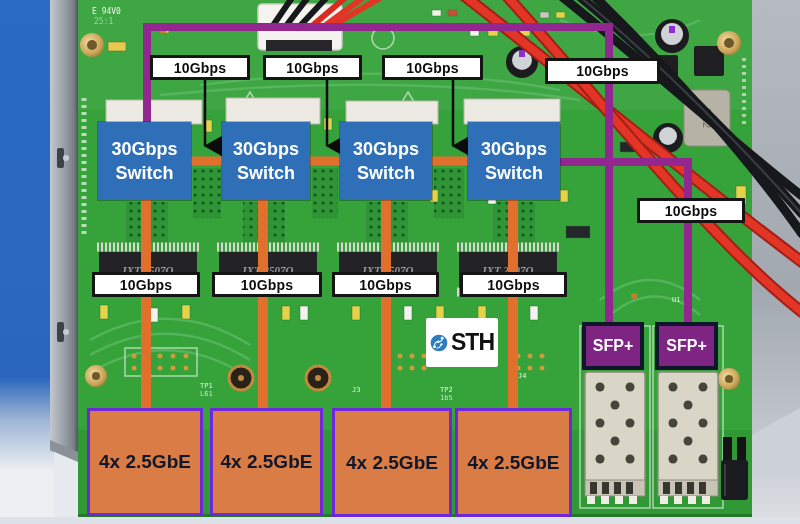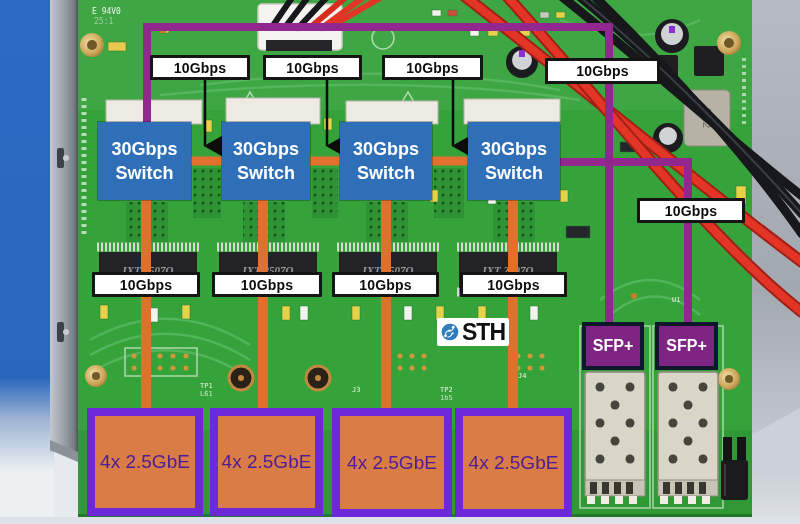--- a/index.html
+++ b/index.html
@@ -4,22 +4,22 @@
 <style>
   html,body{margin:0;padding:0;background:#e3e7ec;}
   .stage{position:relative;width:800px;height:524px;overflow:hidden;background:#e3e7ec;
          font-family:"Liberation Sans",sans-serif;}
   .abs{position:absolute;}
   svg.layer{position:absolute;left:0;top:0;}
   
   .swbox{background:#2e6fb7;color:#fff;display:flex;flex-direction:column;justify-content:center;
          align-items:center;text-align:center;font-weight:600;font-size:18px;line-height:1.35;
          box-shadow:0 0 0 1px rgba(0,0,0,.25);}
-  .portbox{background:#d97c45;border:8px solid #6d28d9;color:#4c1d95;display:flex;justify-content:center;
-         align-items:center;font-weight:400;font-size:19px;box-sizing:border-box;}
+  .portbox{background:#d97c45;border:3px solid #6d28d9;color:#0f172a;display:flex;justify-content:center;
+         align-items:center;font-weight:700;font-size:19px;box-sizing:border-box;}
   .sfpbox{background:#7e2584;border:4px solid #0f172a;color:#fff;display:flex;justify-content:center;
          align-items:center;font-weight:700;font-size:16px;box-sizing:border-box;}
   .lbl{background:#ffffff;border:3px solid #151515;border-radius:1px;color:#0c0c0c;display:flex;
        justify-content:center;align-items:center;font-weight:700;font-size:14px;box-sizing:border-box;
        letter-spacing:.2px;}
   .logo{background:#fff;display:flex;align-items:center;gap:3px;padding:2px 4px;box-sizing:border-box;
         border-radius:2px;}
   .logo span{font-weight:800;font-size:23px;letter-spacing:-1px;color:#111;line-height:1;}
 </style>
 </head>
@@ -364,21 +364,21 @@
   <div class="abs lbl" style="left:460px;top:272px;width:107px;height:25px;">10Gbps</div>
 
   <div class="abs portbox" style="left:87px;top:408px;width:116px;height:108px;">4x 2.5GbE</div>
   <div class="abs portbox" style="left:210px;top:408px;width:113px;height:108px;">4x 2.5GbE</div>
   <div class="abs portbox" style="left:332px;top:408px;width:120px;height:109px;">4x 2.5GbE</div>
   <div class="abs portbox" style="left:455px;top:408px;width:117px;height:109px;">4x 2.5GbE</div>
 
   <div class="abs sfpbox" style="left:582px;top:322px;width:62px;height:48px;">SFP+</div>
   <div class="abs sfpbox" style="left:655px;top:322px;width:63px;height:48px;">SFP+</div>
 
-  <div class="abs logo" style="left:437px;top:318px;width:72px;height:28px;">
+  <div class="abs logo" style="left:426px;top:318px;width:72px;height:49px;">
     <svg width="28" height="28" viewBox="0 0 28 28">
       <circle cx="14" cy="14" r="13" fill="#2f7dc1"></circle>
       <g stroke="#ffffff" stroke-width="1.6" fill="none">
         <path d="M7,19 Q7,12 13,12"></path>
         <path d="M13,12 Q19,12 19,7"></path>
         <path d="M10,22 Q16,22 17,16"></path>
       </g>
       <g fill="#ffffff">
         <circle cx="7" cy="20" r="2.2"></circle>
           <circle cx="19" cy="6.5" r="2.2"></circle>

